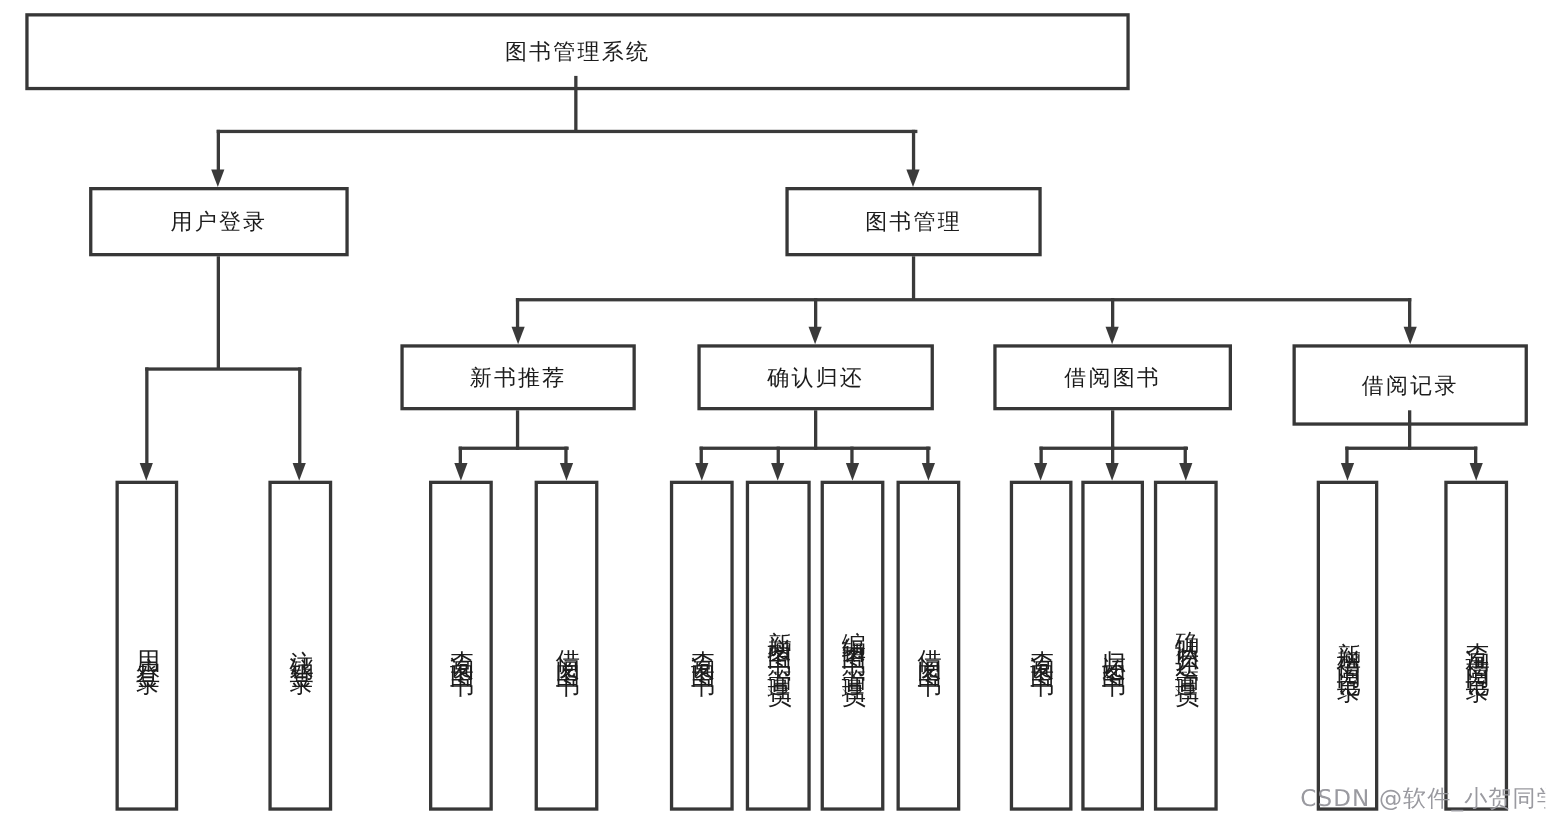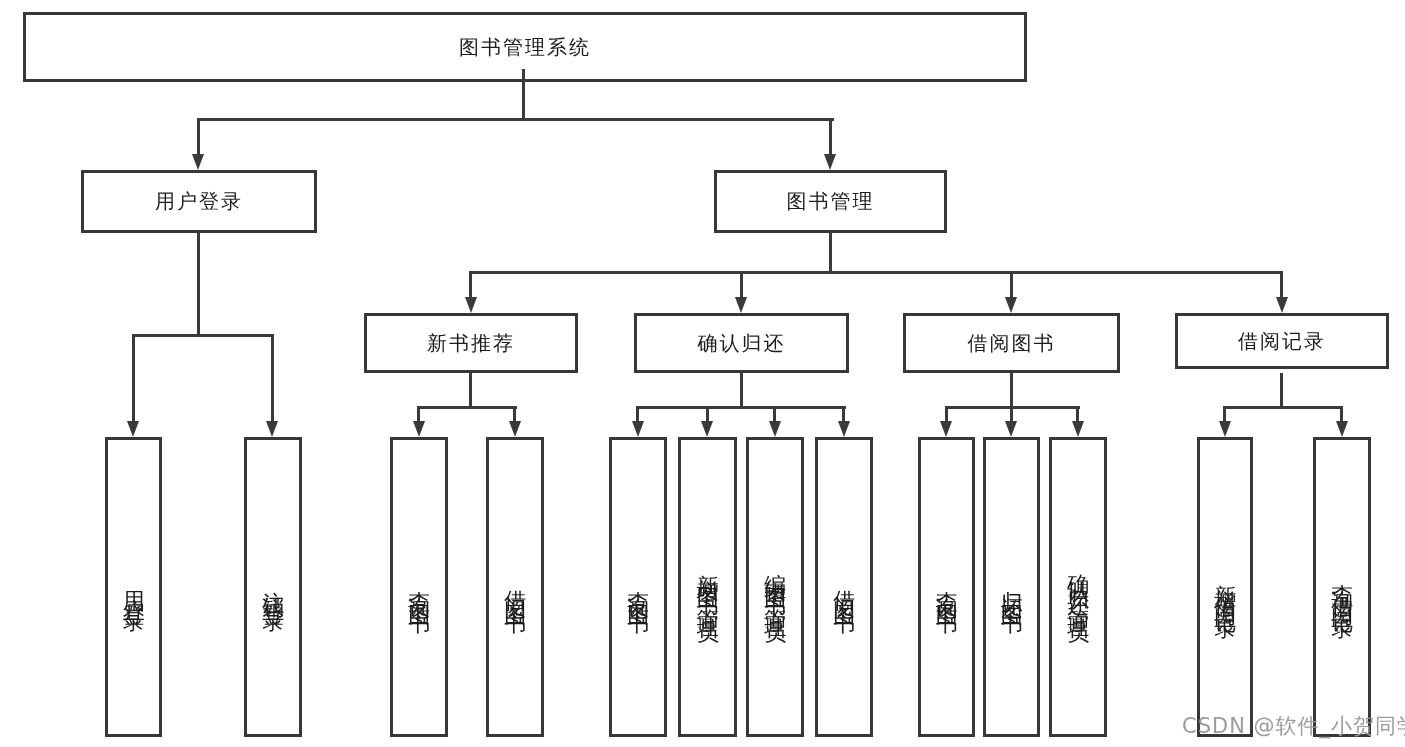--- a/index.html
+++ b/index.html
@@ -73,21 +73,21 @@
 
   <div class="bx bh" style="left:364px;top:313px;width:214px;height:60px;">
     <span>新书推荐</span>
   </div>
   <div class="bx bh" style="left:634px;top:313px;width:215px;height:60px;">
     <span>确认归还</span>
   </div>
   <div class="bx bh" style="left:903px;top:313px;width:217px;height:60px;">
     <span>借阅图书</span>
   </div>
-  <div class="bx bh" style="left:1175px;top:313px;width:214px;height:56px;">
+  <div class="bx bh" style="left:1175px;top:313px;width:214px;height:74px;">
     <span>借阅记录</span>
   </div>
 
   <div class="vl" style="left:469px;top:373px;height:36px;"></div>
   <div class="hl" style="left:417px;top:406px;width:100px;"></div>
   <div class="vl" style="left:417px;top:406px;height:18px;"></div>
   <div class="ar" style="left:413px;top:421px;"></div>
   <div class="vl" style="left:513px;top:406px;height:18px;"></div>
   <div class="ar" style="left:509px;top:421px;"></div>
 

